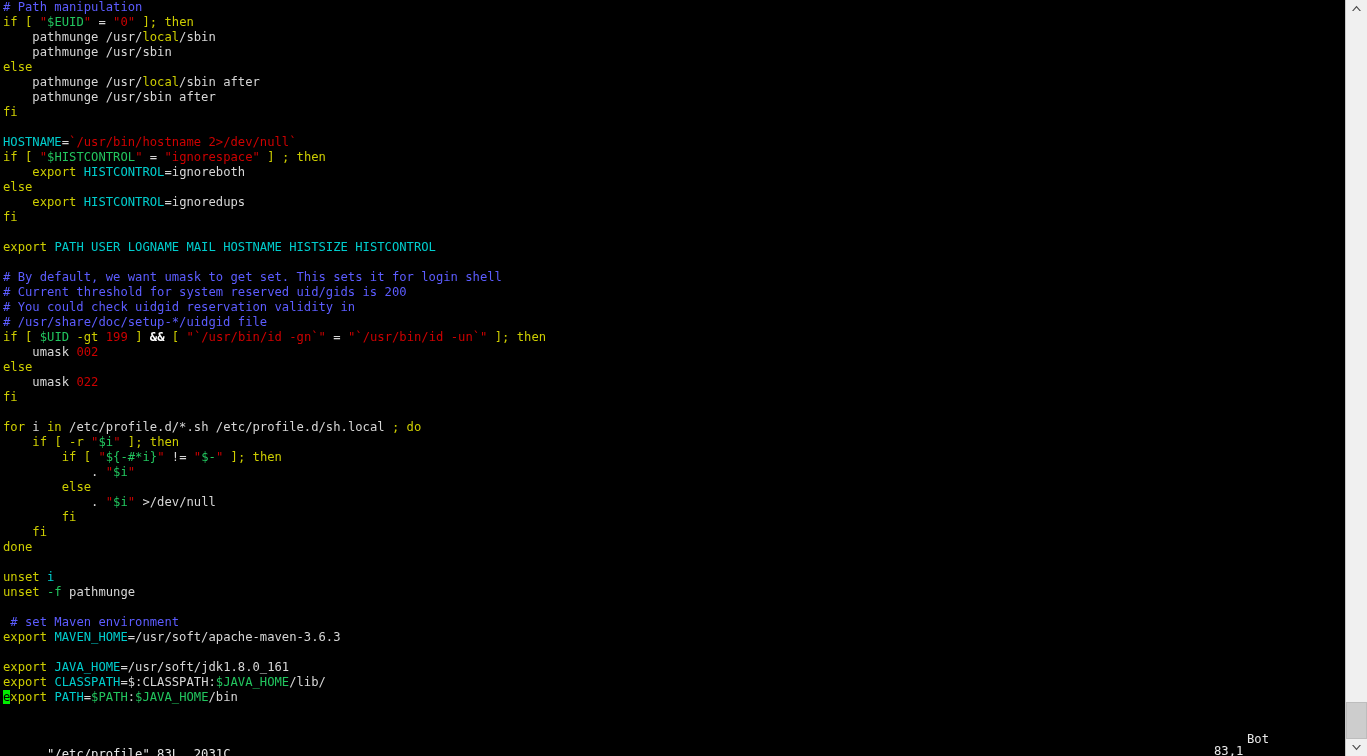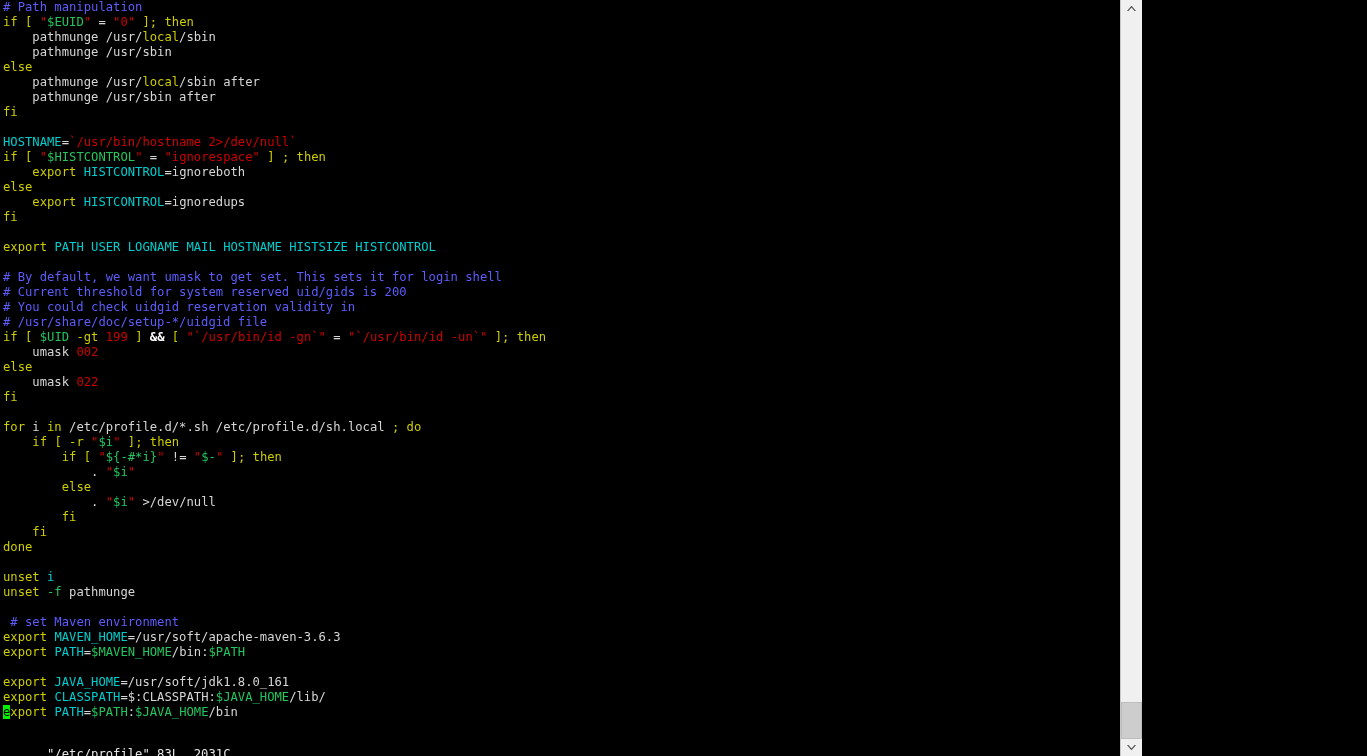--- a/index.html
+++ b/index.html
@@ -16,21 +16,21 @@
   #app {
     position: relative;
     width: 1367px;
     height: 756px;
     background: #000000;
     display: flex;
     flex-direction: row;
   }
   #terminal {
     position: relative;
-    width: 1120px;
+    width: 1345px;
     height: 756px;
     background: #000000;
     overflow: hidden;
   }
   .buffer {
     position: absolute;
     left: 0;
     top: 0;
     width: 1345px;
   }
@@ -56,21 +56,21 @@
     padding-left: 3px;
   }
   .status-pos {
     position: absolute;
     left: 1214px;
     top: 12px;
     color: #e8e8e8;
   }
   .status-scroll {
     position: absolute;
-    left: 1313px;
+    left: 1247px;
     top: 0;
     color: #e8e8e8;
   }
   
   .c-comment   { color: #5c5cff; }
   .c-stmt      { color: #cdcd00; text-align: right; }   
   .c-string    { color: #cd0000; }
   .c-ident     { color: #00cdcd; }   
   .c-var       { color: #cd00cd; }   
   .c-num       { color: #cd0000; }
@@ -161,21 +161,20 @@
         <div class="line"><span class="c-plain">            . </span><span class="c-string">"</span><span class="c-var">$i</span><span class="c-string">"</span><span class="c-plain"> &gt;/dev/null</span></div>
         <div class="line"><span class="c-plain">        </span><span class="c-stmt">fi</span></div>
         <div class="line"><span class="c-plain">    </span><span class="c-stmt">fi</span></div>
         <div class="line"><span class="c-stmt">done</span></div>
         <div class="line">&nbsp;</div>
         <div class="line"><span class="c-stmt">unset</span><span class="c-plain"> </span><span class="c-ident">i</span></div>
         <div class="line"><span class="c-stmt">unset</span><span class="c-plain"> </span><span class="c-var">-f</span><span class="c-plain"> pathmunge</span></div>
         <div class="line">&nbsp;</div>
         <div class="line"><span class="c-plain"> </span><span class="c-comment"># set Maven environment</span></div>
         <div class="line"><span class="c-stmt">export</span><span class="c-plain"> </span><span class="c-ident">MAVEN_HOME</span><span class="c-plain">=/usr/soft/apache-maven-3.6.3</span></div>
-        <div class="line"><span class="c-stmt">export</span><span class="c-plain"> </span><span class="c-ident">PATH</span><span class="c-plain">=</span><span class="c-var">$MAVEN_HOME</span><span class="c-plain">/bin:</span><span class="c-var">$PATH</span></div>
         <div class="line">&nbsp;</div>
         <div class="line"><span class="c-stmt">export</span><span class="c-plain"> </span><span class="c-ident">JAVA_HOME</span><span class="c-plain">=/usr/soft/jdk1.8.0_161</span></div>
         <div class="line"><span class="c-stmt">export</span><span class="c-plain"> </span><span class="c-ident">CLASSPATH</span><span class="c-plain">=$:CLASSPATH:</span><span class="c-var">$JAVA_HOME</span><span class="c-plain">/lib/</span></div>
         <div class="line"><span class="cursor">e</span><span class="c-stmt">xport</span><span class="c-plain"> </span><span class="c-ident">PATH</span><span class="c-plain">=</span><span class="c-var">$PATH</span><span class="c-plain">:</span><span class="c-var">$JAVA_HOME</span><span class="c-plain">/bin</span></div>
       </div>
 
     <div class="statusline">
       <span>"/etc/profile" 83L, 2031C</span>
       <span class="status-pos">83,1</span>
       <span class="status-scroll">Bot</span>

